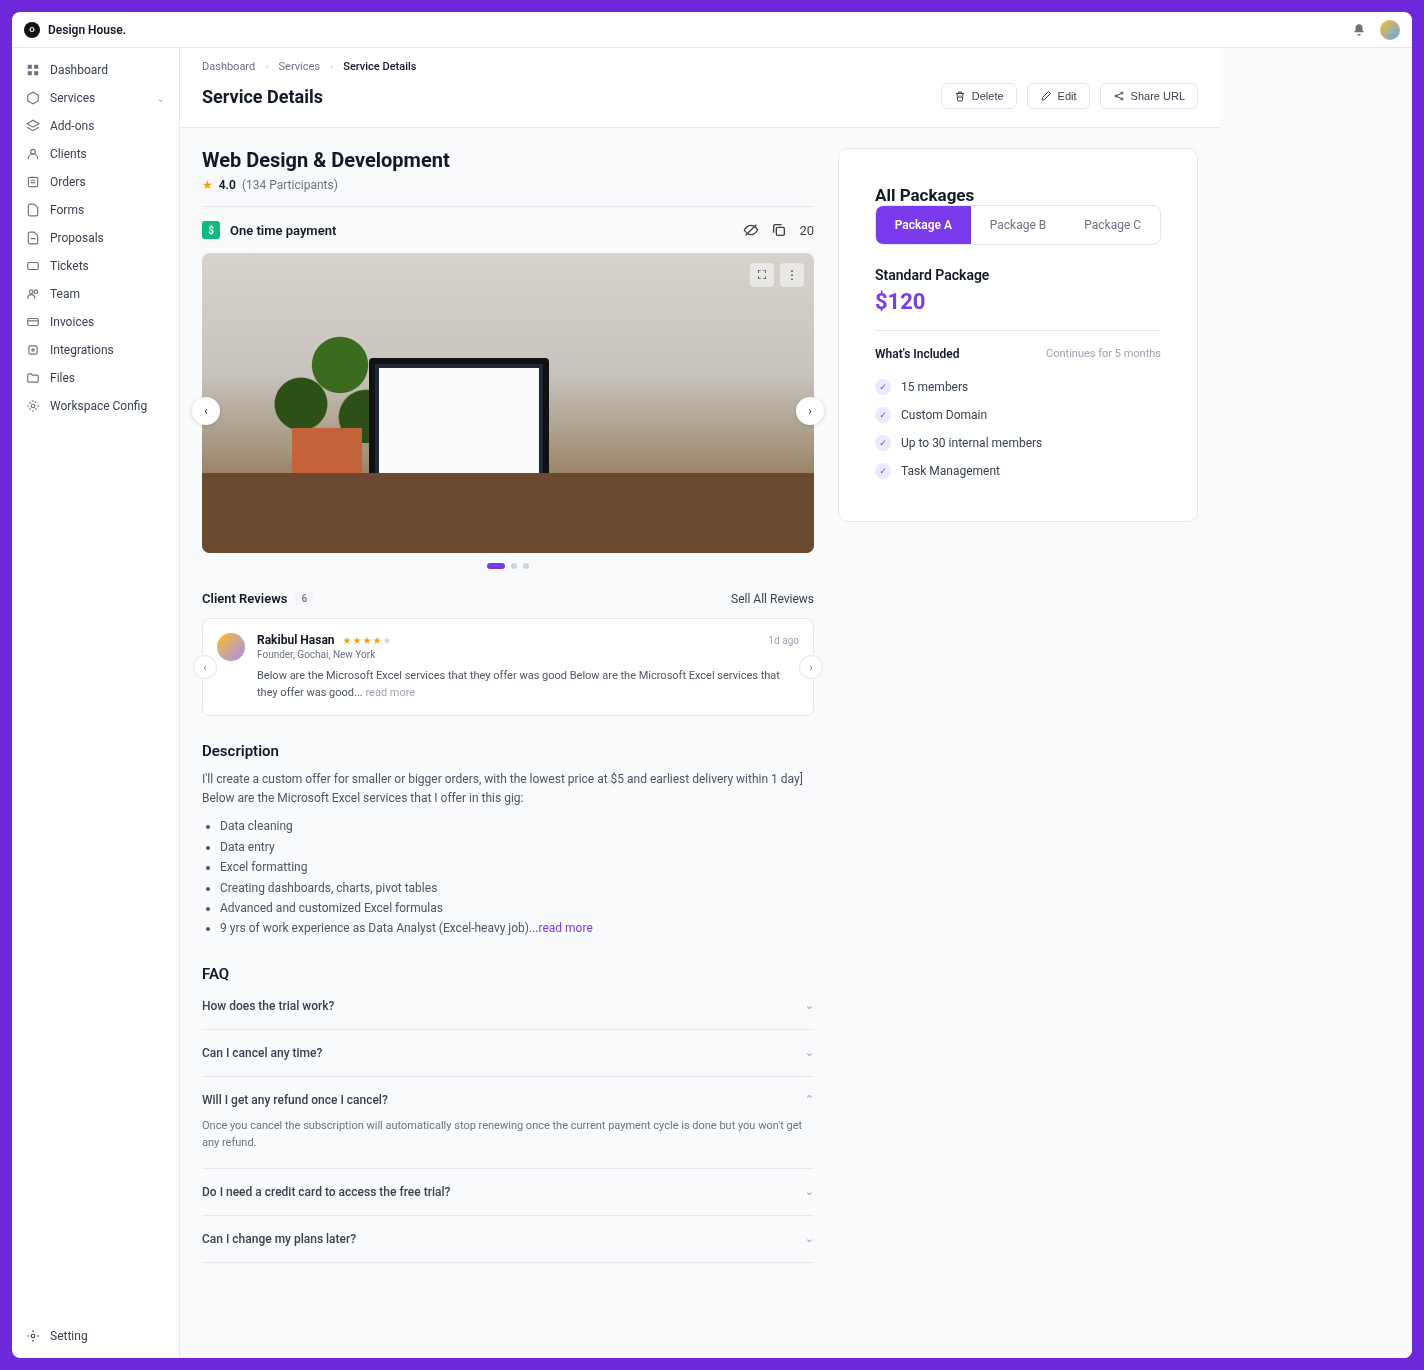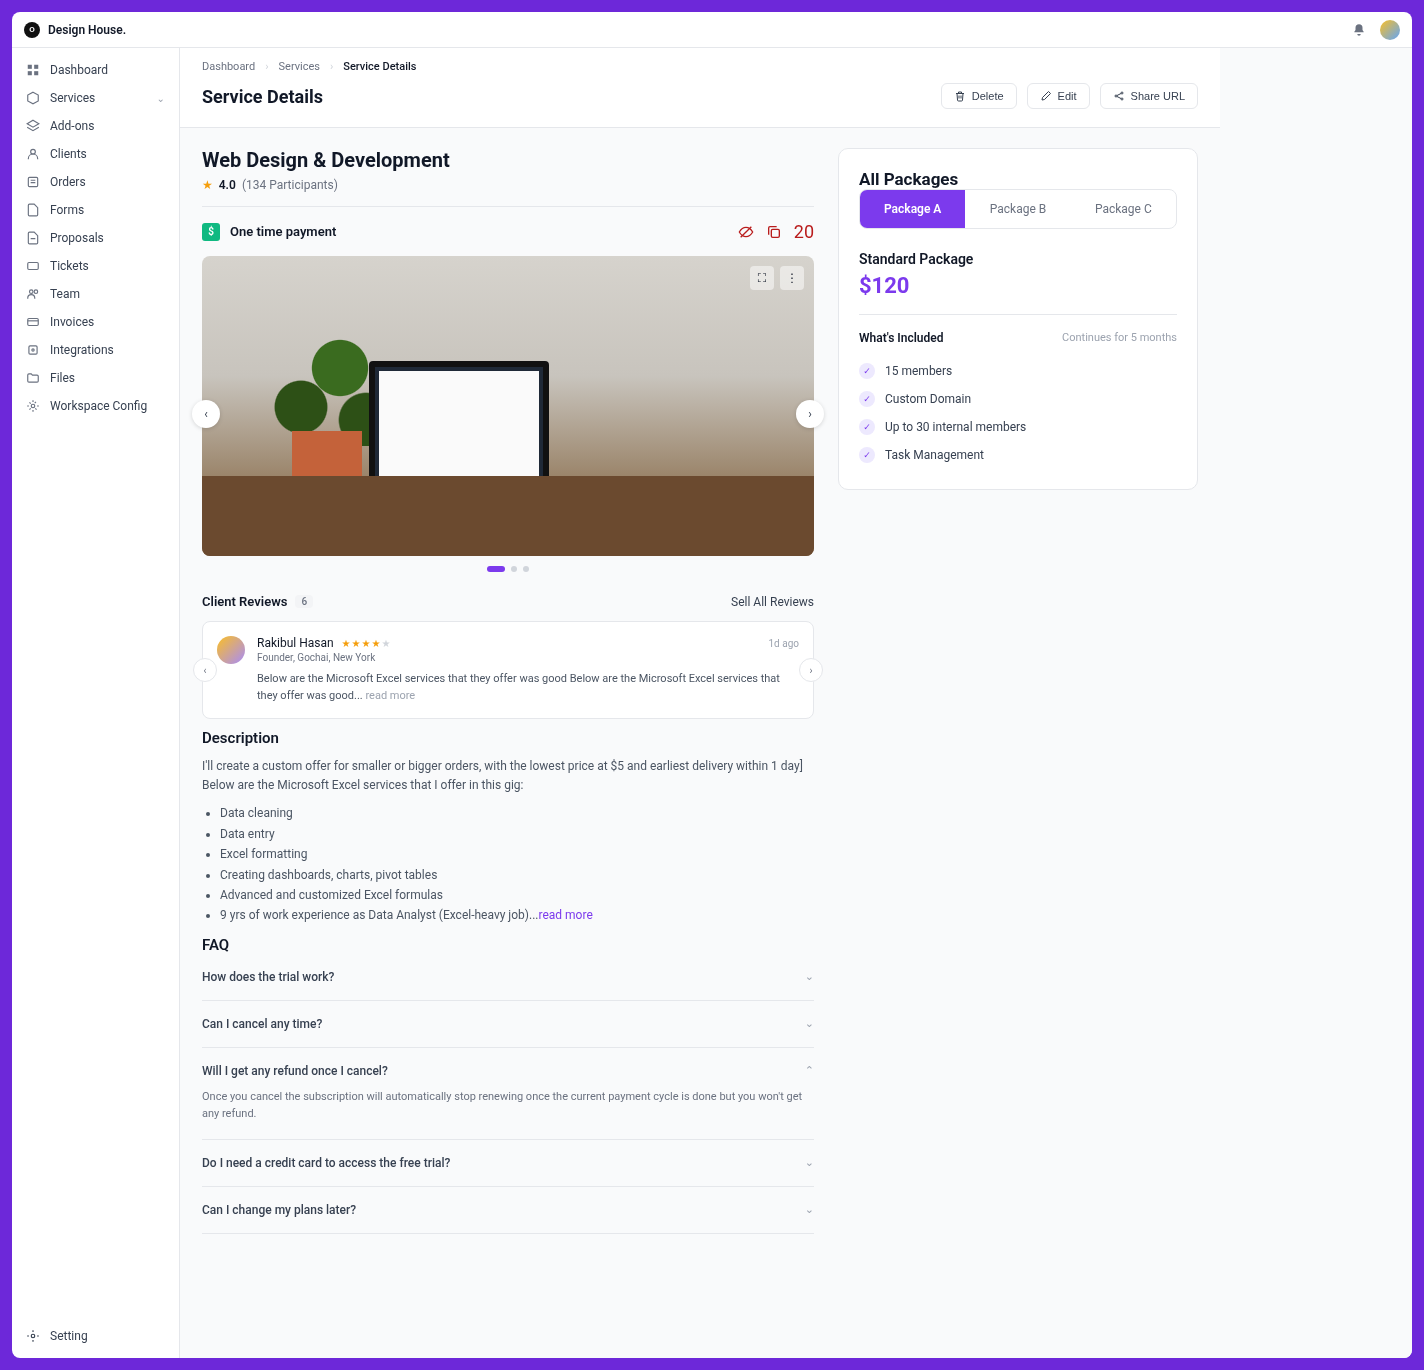--- a/index.html
+++ b/index.html
@@ -33,21 +33,21 @@
 .rightcol{width:360px;flex-shrink:0}
 .service-title{font-size:20px;font-weight:700}
 .rating-row{display:flex;align-items:center;gap:6px;margin-top:6px;font-size:12px}
 .star{color:#f59e0b}
 .rating-val{font-weight:600;color:#111827}
 .participants{color:#6b7280}
 .divider{height:1px;background:#e5e7eb;margin:14px 0}
 .payment-row{display:flex;align-items:center;justify-content:space-between}
 .payment-left{display:flex;align-items:center;gap:10px;font-size:13px;font-weight:600}
 .pay-badge{width:18px;height:18px;background:#10b981;border-radius:3px;display:flex;align-items:center;justify-content:center;color:#fff;font-size:10px}
-.payment-right{display:flex;align-items:center;gap:12px;color:#b91c1c;font-size:18px}
+.payment-right{display:flex;align-items:center;gap:12px;color:#404040;font-size:13px}
 .carousel{position:relative;margin-top:14px}
 .carousel-img{width:100%;height:300px;border-radius:8px;background:linear-gradient(180deg,#d6d3cd 0%,#c8c4bd 40%,#8b6f4e 85%);position:relative;overflow:hidden}
 .desk{position:absolute;bottom:0;left:0;right:0;height:80px;background:#6b4a2f}
 .monitor{position:absolute;bottom:65px;left:42%;transform:translateX(-50%);width:180px;height:130px;background:#1f2937;border-radius:4px;border:6px solid #111}
 .monitor::after{content:'';position:absolute;inset:4px;background:#fafafa}
 .plant{position:absolute;bottom:70px;left:60px;width:120px;height:160px}
 .pot{position:absolute;bottom:0;left:30px;width:70px;height:55px;background:#c4623a;border-radius:0 0 8px 8px}
 .leaves{position:absolute;bottom:40px;left:0;width:130px;height:130px;background:radial-gradient(circle at 30% 70%,#2d5016 20%,transparent 21%),radial-gradient(circle at 60% 40%,#3a6b1f 25%,transparent 26%),radial-gradient(circle at 80% 80%,#2d5016 18%,transparent 19%)}
 .img-ctrl{position:absolute;top:10px;right:10px;display:flex;gap:6px}
 .img-ctrl .cbtn{width:24px;height:24px;background:rgba(255,255,255,.5);border-radius:4px;display:flex;align-items:center;justify-content:center;cursor:pointer;font-size:12px}
@@ -62,36 +62,36 @@
 .rcount{background:#f3f4f6;padding:1px 6px;border-radius:4px;font-size:10px;font-weight:500;color:#6b7280}
 .reviews-link{font-size:12px;color:#374151;cursor:pointer}
 .review-card{position:relative;border:1px solid #e5e7eb;border-radius:8px;padding:14px;margin-top:12px;display:flex;gap:12px;background:#fff}
 .rev-nav{position:absolute;top:50%;transform:translateY(-50%);width:24px;height:24px;background:#fff;border:1px solid #e5e7eb;border-radius:50%;display:flex;align-items:center;justify-content:center;cursor:pointer;font-size:10px;color:#6b7280}
 .rev-prev{left:-10px}
 .rev-next{right:-10px}
 .rev-avatar{width:28px;height:28px;border-radius:50%;background:linear-gradient(135deg,#fbbf24,#a78bfa);flex-shrink:0}
 .rev-body{flex:1;min-width:0}
 .rev-top{display:flex;align-items:center;justify-content:space-between}
 .rev-name-row{display:flex;align-items:center;gap:8px}
-.rev-name{font-size:12px;font-weight:400}
+.rev-name{font-size:12px;font-weight:700}
 .rev-stars{color:#f59e0b;font-size:10px;letter-spacing:1px}
 .rev-stars .dim{color:#d1d5db}
 .rev-time{font-size:10px;color:#9ca3af}
 .rev-sub{font-size:10px;color:#6b7280;margin-top:2px}
 .rev-text{font-size:11px;color:#4b5563;margin-top:8px;line-height:1.5}
 .readmore{color:#9ca3af;cursor:pointer}
-.section-title{font-size:15px;font-weight:600;margin-top:10px}
+.section-title{font-size:15px;font-weight:600;margin-top:26px}
 .desc-text{font-size:12px;color:#4b5563;margin-top:10px;line-height:1.6}
 .desc-list{margin:8px 0 0 18px;font-size:12px;color:#4b5563;line-height:1.7}
 .desc-rm{color:#7c3aed;cursor:pointer}
 .faq-item{border-bottom:1px solid #e5e7eb;padding:16px 0}
 .faq-q{display:flex;align-items:center;justify-content:space-between;font-size:12px;color:#374151;font-weight:500;cursor:pointer}
 .faq-chev{color:#9ca3af;font-size:11px}
 .faq-a{font-size:11px;color:#6b7280;margin-top:10px;line-height:1.6}
-.pkg-card{border:1px solid #e5e7eb;border-radius:10px;padding:20px;background:#fff}
+.pkg-card{border:1px solid #e5e7eb;border-radius:10px;padding:36px;background:#fff}
 .pkg-title{font-size:17px;font-weight:700}
 .pkg-tabs{display:flex;border:1px solid #e5e7eb;border-radius:8px;overflow:hidden}
 .pkg-tab{flex:1;text-align:center;padding:12px 0;font-size:12px;color:#6b7280;cursor:pointer}
 .pkg-tab.active{background:#7c3aed;color:#fff;font-weight:600}
 .pkg-name{font-size:14px;font-weight:600;margin-top:22px}
 .pkg-price{font-size:22px;font-weight:700;color:#7c3aed;margin-top:6px}
 .pkg-div{height:1px;background:#e5e7eb;margin:16px 0}
 .included-row{display:flex;justify-content:space-between}
 .included-title{font-size:12px;font-weight:600}
 .included-sub{font-size:11px;color:#9ca3af}

